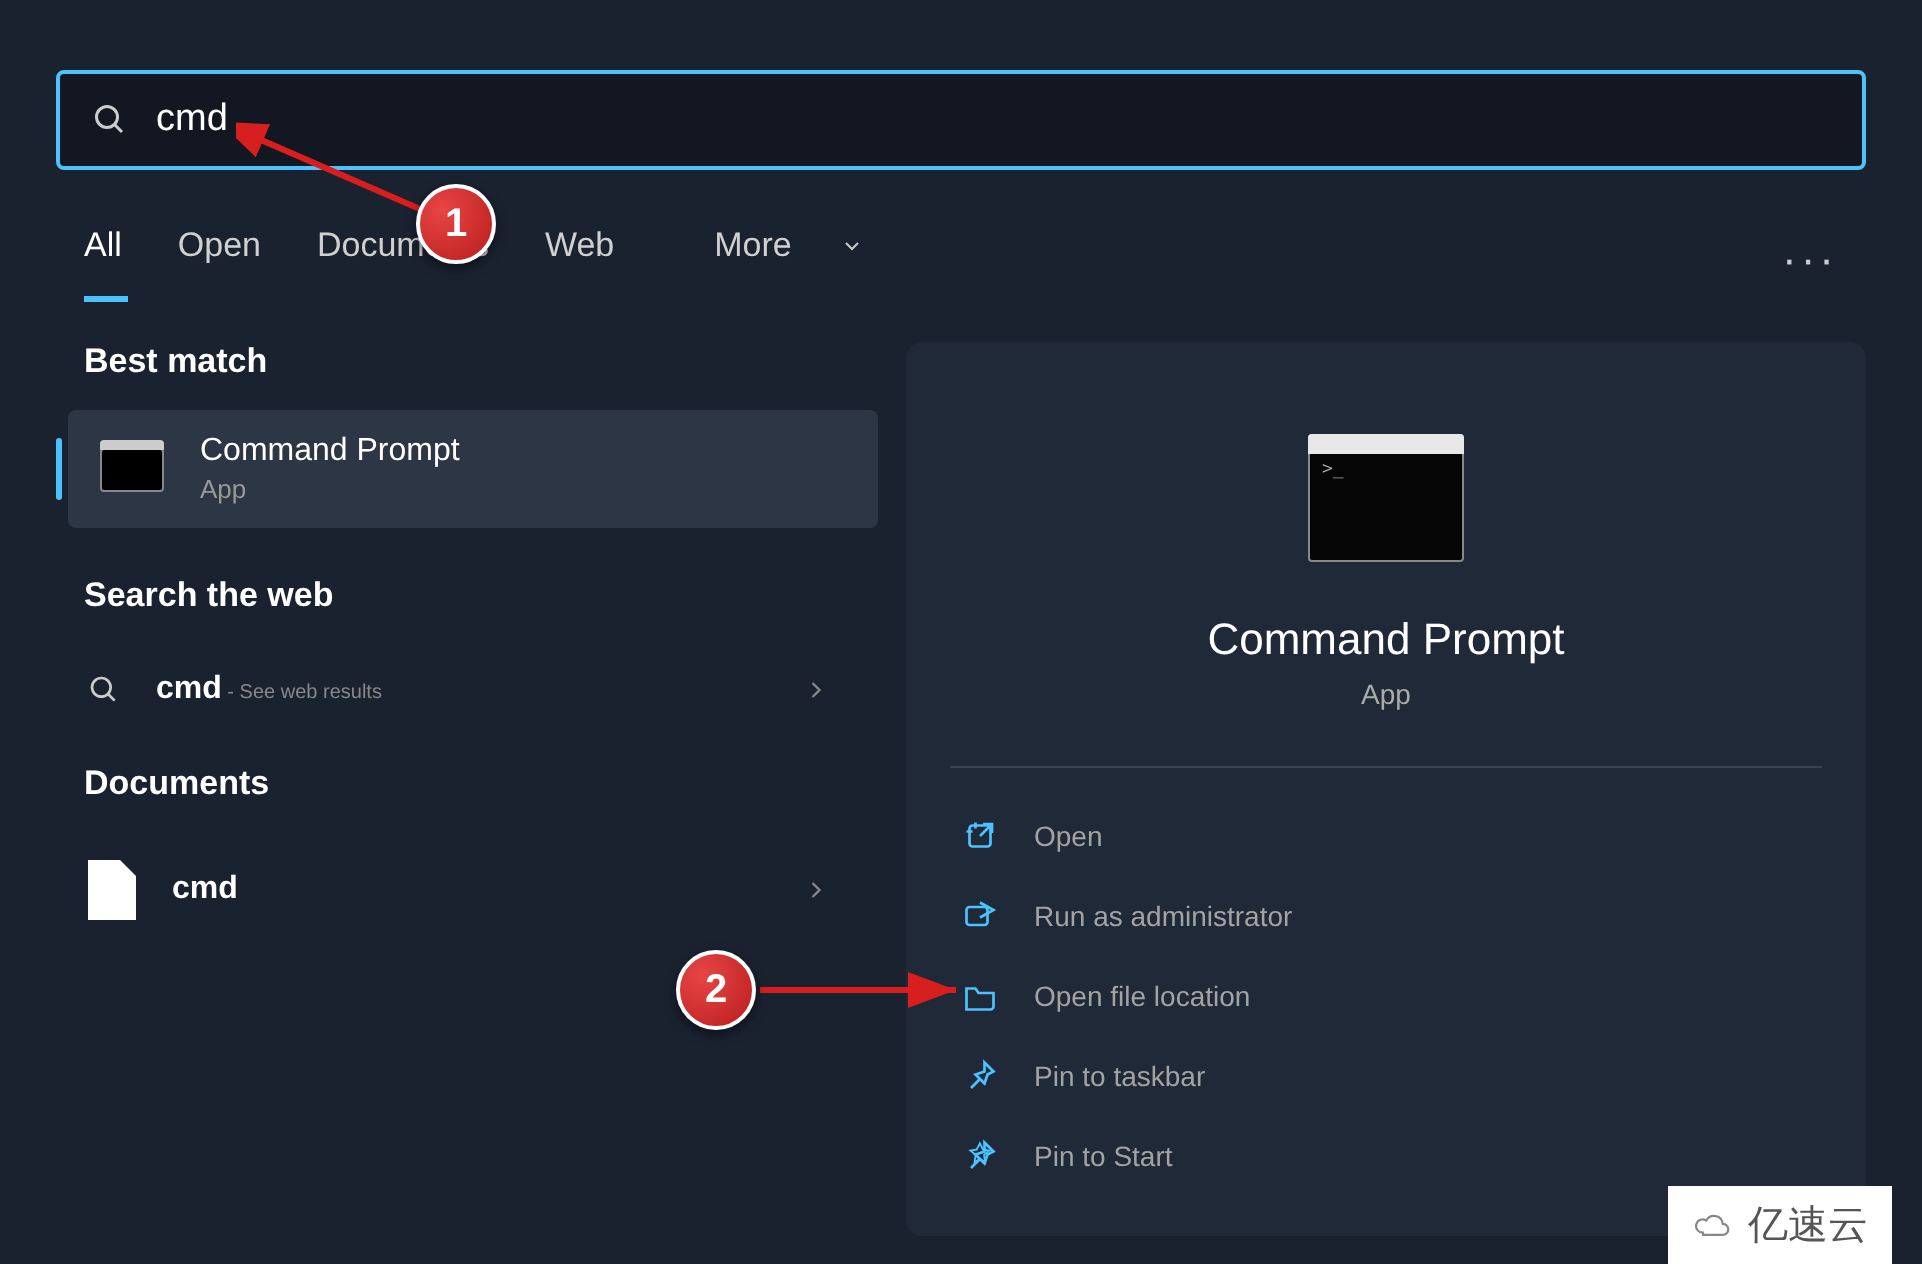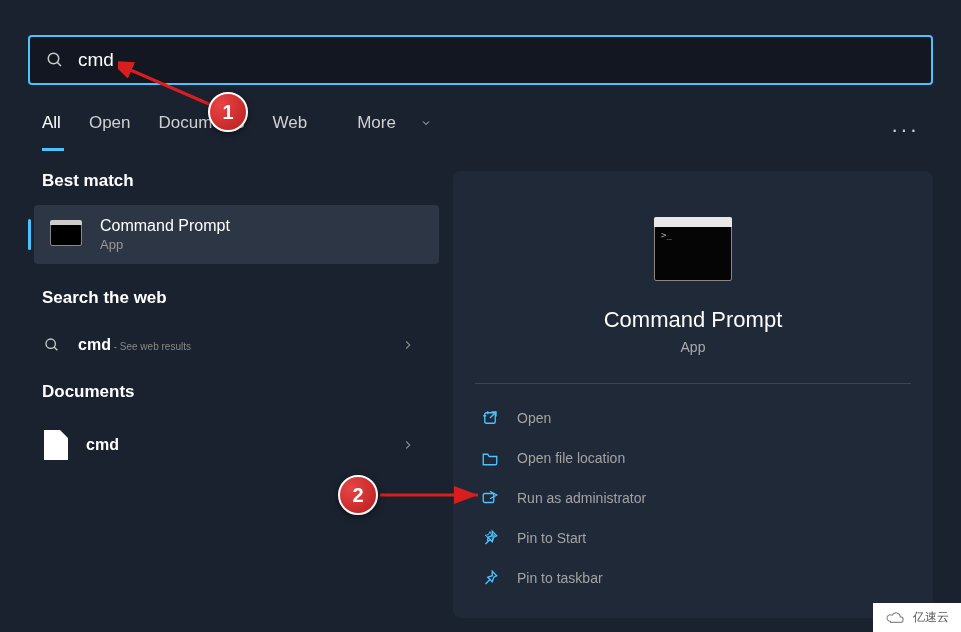--- a/index.html
+++ b/index.html
@@ -34,21 +34,21 @@
 .preview-icon-frame { width: 78px; height: 64px; border: 1px solid #888; margin: 0 auto; background:#050505; position:relative; border-radius:2px; }
 .preview-icon-frame::before { content:""; position:absolute; top:-1px; left:-1px; right:-1px; height:10px; background:#e8e8e8; border-radius:2px 2px 0 0;}
 .preview-icon-frame::after { content:">_"; position:absolute; top:12px; left:6px; color:#aaa; font-size:9px; font-family:monospace;}
 .preview-title { color: #fff; font-size: 22px; text-align: center; margin-top: 26px; }
 .preview-sub { color: #aaa; text-align: center; font-size: 14px; margin-top: 6px; }
 .preview-divider { border: none; border-top: 1px solid #3a4455; margin: 28px 0 14px 0; }
 .action-item { display: flex; align-items: center; gap: 18px; padding: 11px 6px; color: #a3a3a3; font-size: 14px; cursor: pointer; }
 .action-icon { width: 18px; height: 18px; display: flex; align-items: center; justify-content: center; }
 .callout { position: absolute; width: 40px; height: 40px; background: radial-gradient(circle at 30% 30%, #e84545, #b81d1d); border-radius: 50%; border: 2px solid #fff; display: flex; align-items: center; justify-content: center; color: #fff; font-size: 20px; font-weight: 600; z-index: 10; box-shadow: 0 2px 6px rgba(0,0,0,0.5); }
 .arrow { position: absolute; z-index: 9; }
-.watermark { position: absolute; bottom: 0; right: 0; background: #fff; padding: 6px 12px; font-size: 12px; color: #555; display: flex; align-items: center; gap: 6px; }
+.watermark { position: absolute; bottom: 0; right: 15px; background: #fff; padding: 6px 12px; font-size: 20px; color: #555; display: flex; align-items: center; gap: 6px; }
 .bold-match { font-weight: 700; }
 svg { display: block; }
 </style>
 </head>
 <body>
 
 <div class="container">
 
   <div class="search-box">
     <span>
@@ -131,50 +131,50 @@
               <path d="M9 3v4M3 9h4"></path>
               <path d="M14 4h6v6"></path>
               <path d="M20 4l-8 8"></path>
             </svg>
           </span>
         <span>Open</span>
       </div>
       <div class="action-item">
         <span class="action-icon">
             <svg width="18" height="18" viewBox="0 0 24 24" fill="none" stroke="#4cc2ff" stroke-width="1.8">
-              <path d="M3 7h6l2 3h10v9a2 2 0 0 1-2 2H3z"></path>
-            </svg>
-          </span>
-        <span>Open file location</span>
-      </div>
-      <div class="action-item">
-        <span class="action-icon">
-            <svg width="18" height="18" viewBox="0 0 24 24" fill="none" stroke="#4cc2ff" stroke-width="1.8">
               <rect x="3" y="6" width="14" height="12" rx="2"></rect>
               <path d="M12 3l9 5-9 5"></path>
             </svg>
           </span>
         <span>Run as administrator</span>
       </div>
       <div class="action-item">
         <span class="action-icon">
             <svg width="18" height="18" viewBox="0 0 24 24" fill="none" stroke="#4cc2ff" stroke-width="1.8">
+              <path d="M3 7h6l2 3h10v9a2 2 0 0 1-2 2H3z"></path>
+            </svg>
+          </span>
+        <span>Open file location</span>
+      </div>
+      <div class="action-item">
+        <span class="action-icon">
+            <svg width="18" height="18" viewBox="0 0 24 24" fill="none" stroke="#4cc2ff" stroke-width="1.8">
+              <path d="M15 3l6 6-4 2-2 6-3-3-6 6 6-6-3-3 6-2z"></path>
+            </svg>
+          </span>
+        <span>Pin to taskbar</span>
+      </div>
+      <div class="action-item">
+        <span class="action-icon">
+            <svg width="18" height="18" viewBox="0 0 24 24" fill="none" stroke="#4cc2ff" stroke-width="1.8">
               <path d="M12 2l3 6 6 1-5 4 1 7-5-3-5 3 1-7-5-4 6-1z" transform="scale(0.7) translate(5,3)"></path>
               <path d="M15 3l6 6-4 2-2 6-3-3-6 6 6-6-3-3 6-2z"></path>
             </svg>
           </span>
         <span>Pin to Start</span>
-      </div>
-      <div class="action-item">
-        <span class="action-icon">
-            <svg width="18" height="18" viewBox="0 0 24 24" fill="none" stroke="#4cc2ff" stroke-width="1.8">
-              <path d="M15 3l6 6-4 2-2 6-3-3-6 6 6-6-3-3 6-2z"></path>
-            </svg>
-          </span>
-        <span>Pin to taskbar</span>
       </div>
     </div>
   </div>
 </div>
 
 <div class="callout" style="left:208px; top:92px;">1</div>
 <svg class="arrow" style="left:118px; top:60px;" width="110" height="55">
   <defs>
       <marker id="ah1" markerWidth="10" markerHeight="10" refX="2" refY="3" orient="auto">
         <path d="M0,0 L0,6 L8,3 z" fill="#d81e1e"></path>

